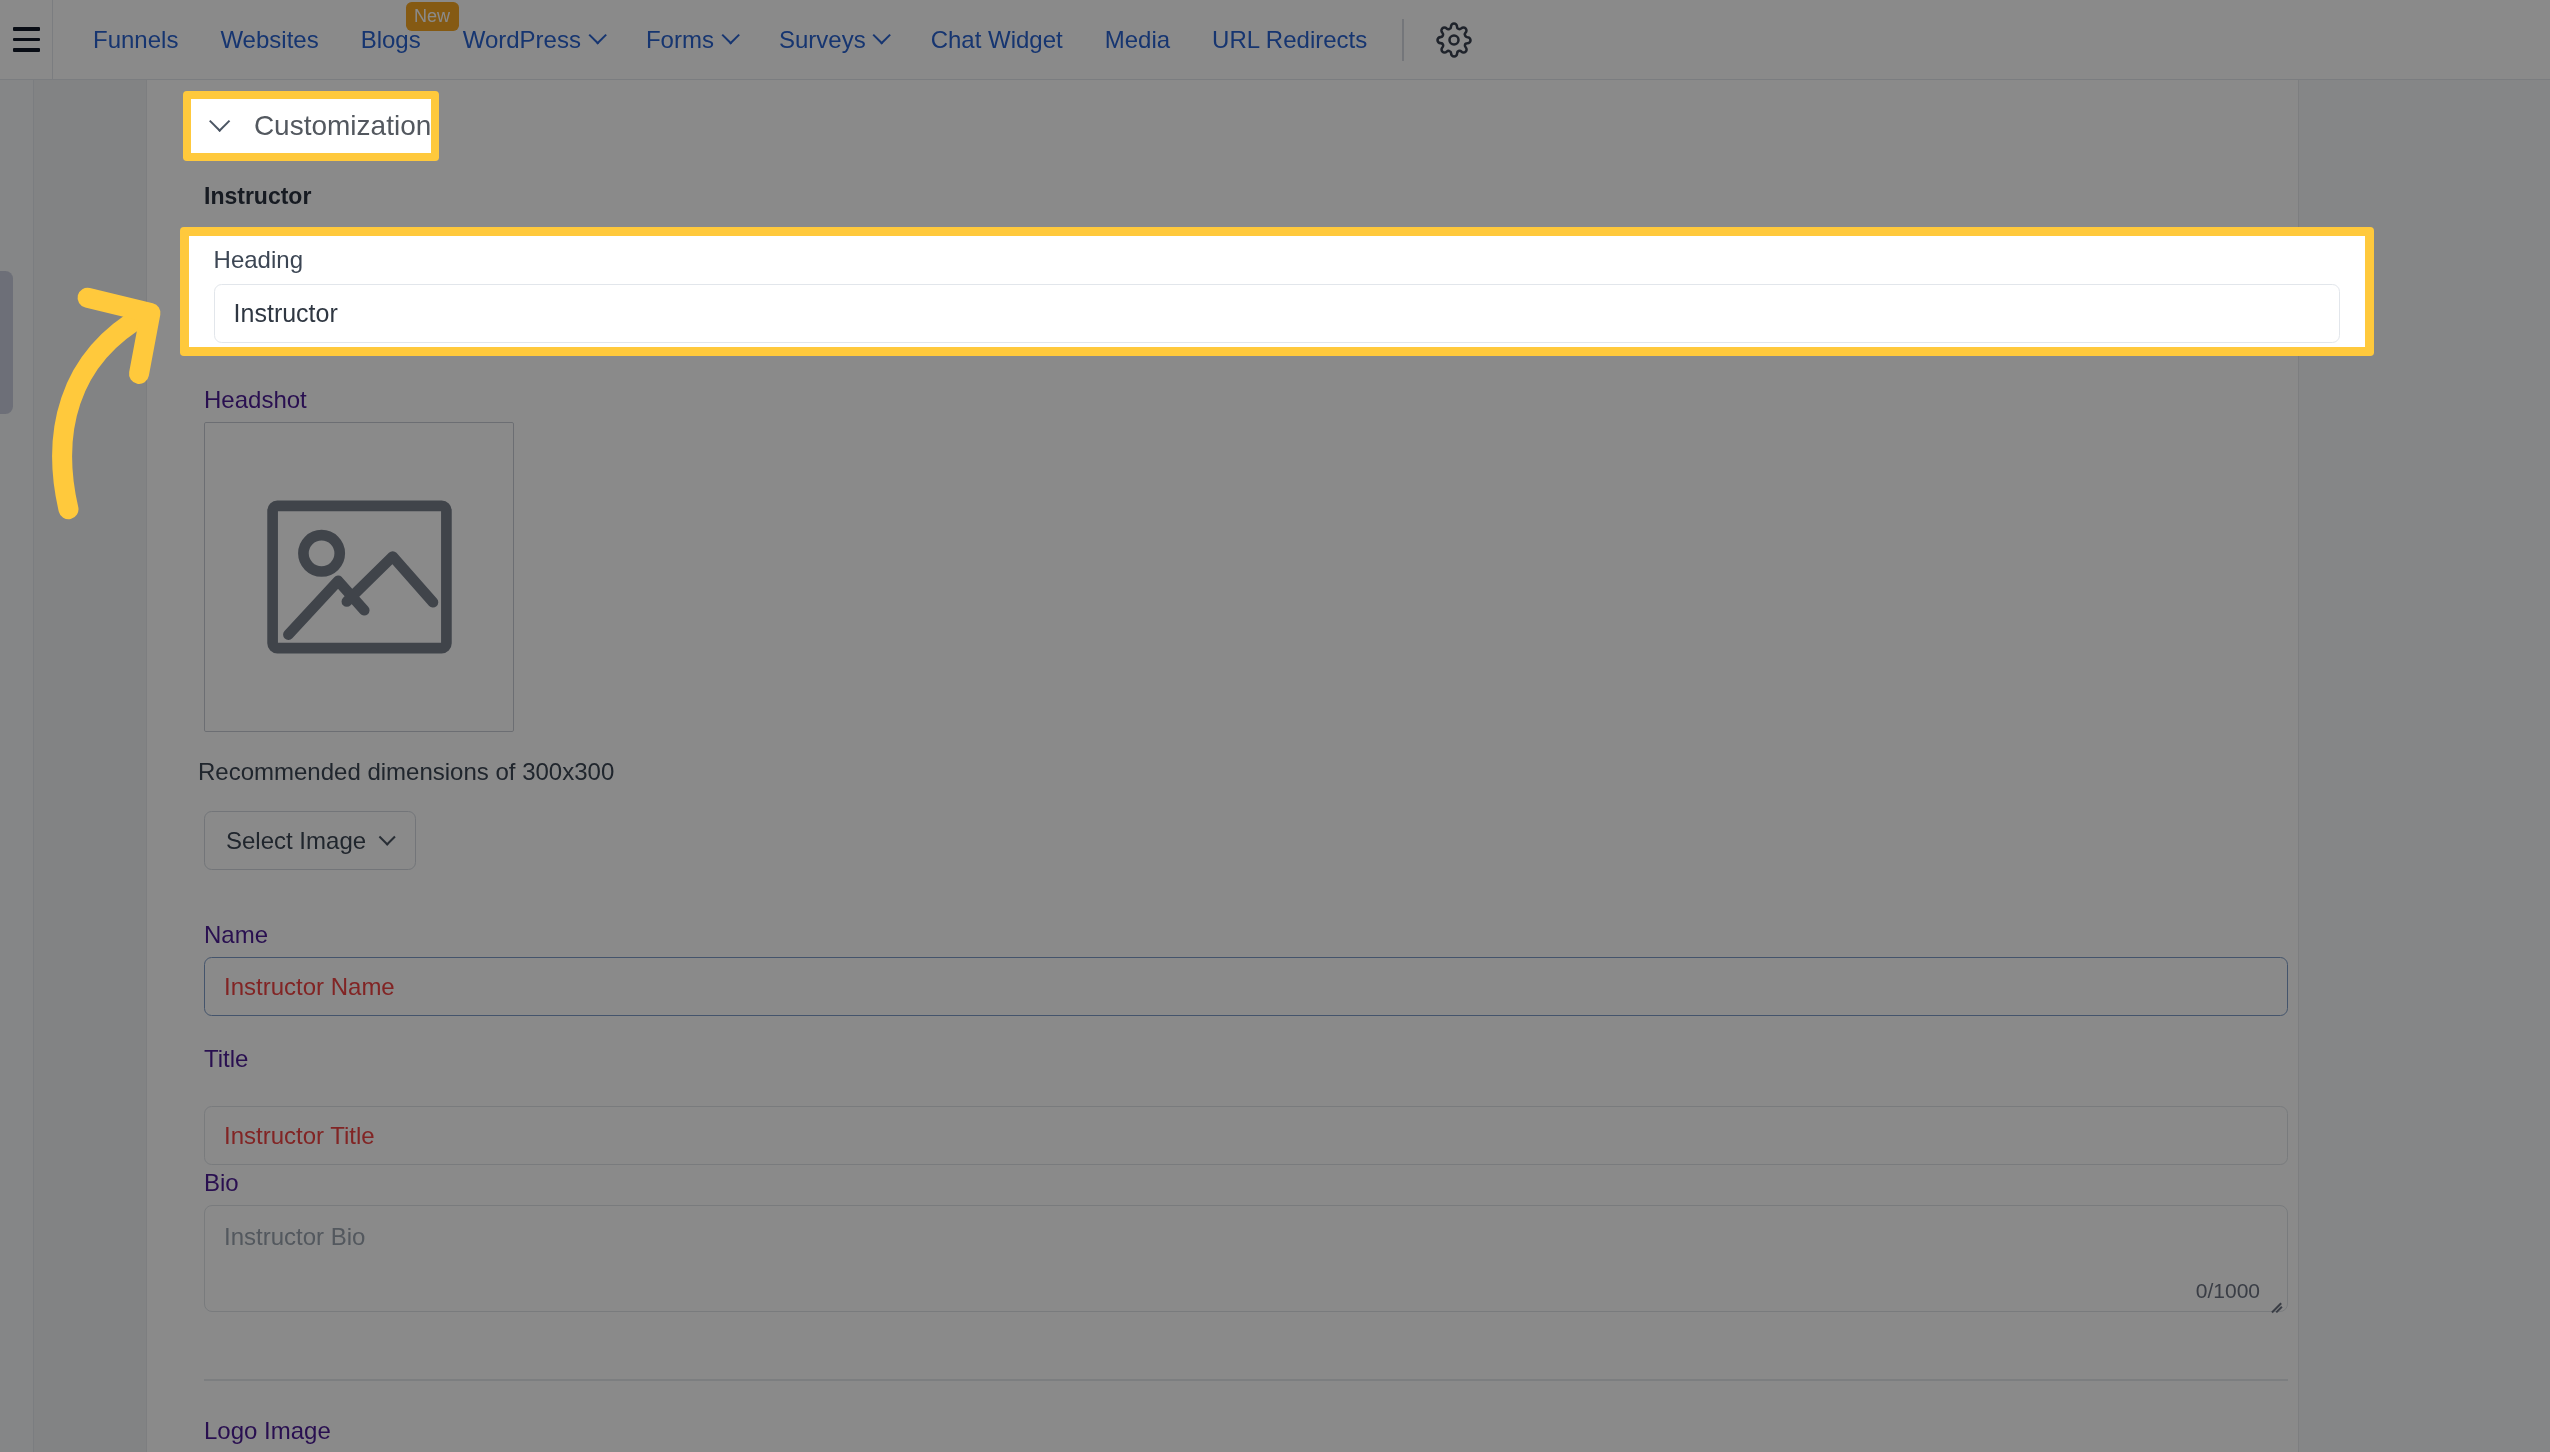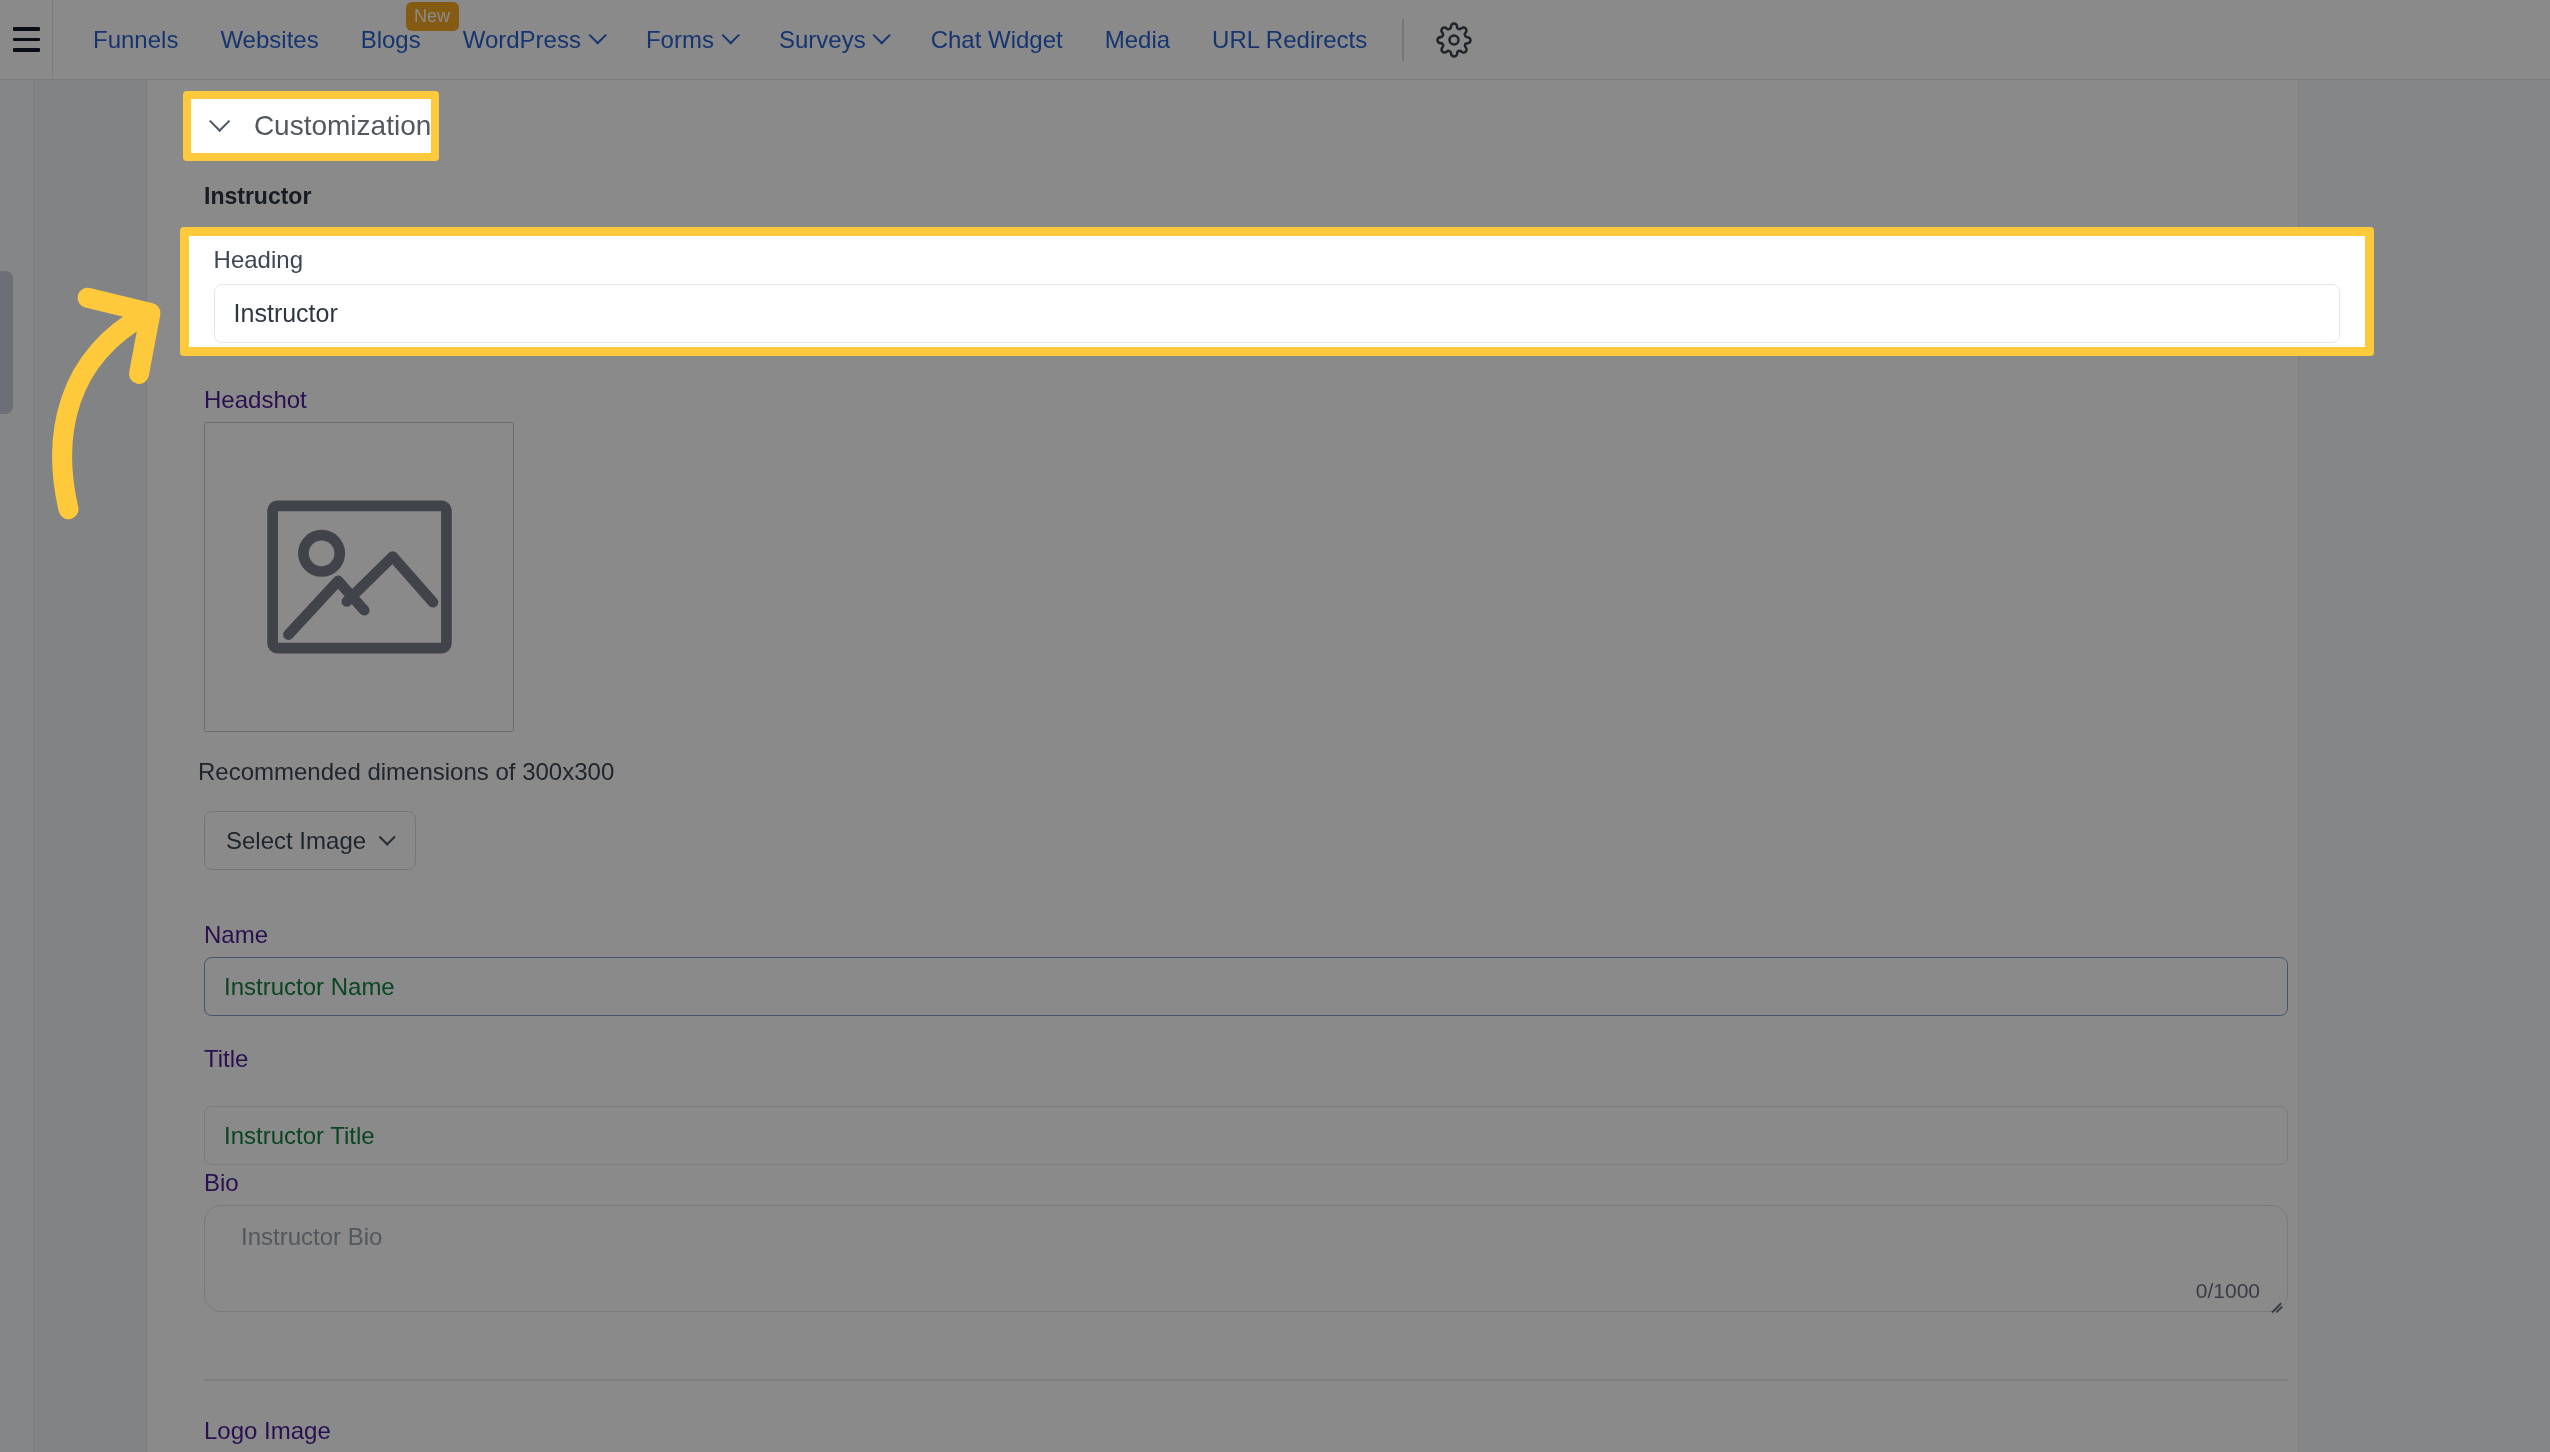--- a/index.html
+++ b/index.html
@@ -211,29 +211,29 @@
     position: absolute;
     background: #ffffff;
     border: 1.9px solid #dfe3e8;
     border-radius: 7.6px;
     display: flex;
     align-items: center;
     padding: 0 19px;
     font-size: 24px;
     color: #333b47;
   }
-  .input-box.placeholder { color: #15803d; }
+  .input-box.placeholder { color: #ef4444; }
   .input-box.focused { border-color: #7e9cc7; }
 
   .textarea-box {
     position: absolute;
     background: #ffffff;
     border: 1.9px solid #dfe3e8;
-    border-radius: 17px;
-    padding: 17px 36px;
+    border-radius: 8px;
+    padding: 17px 19px;
     font-size: 24px;
     color: #9aa3ae;
   }
   .char-count {
     position: absolute;
     right: 27px; bottom: 7.6px;
     font-size: 21px;
     color: #6b7280;
   }
   .resize-grip {

